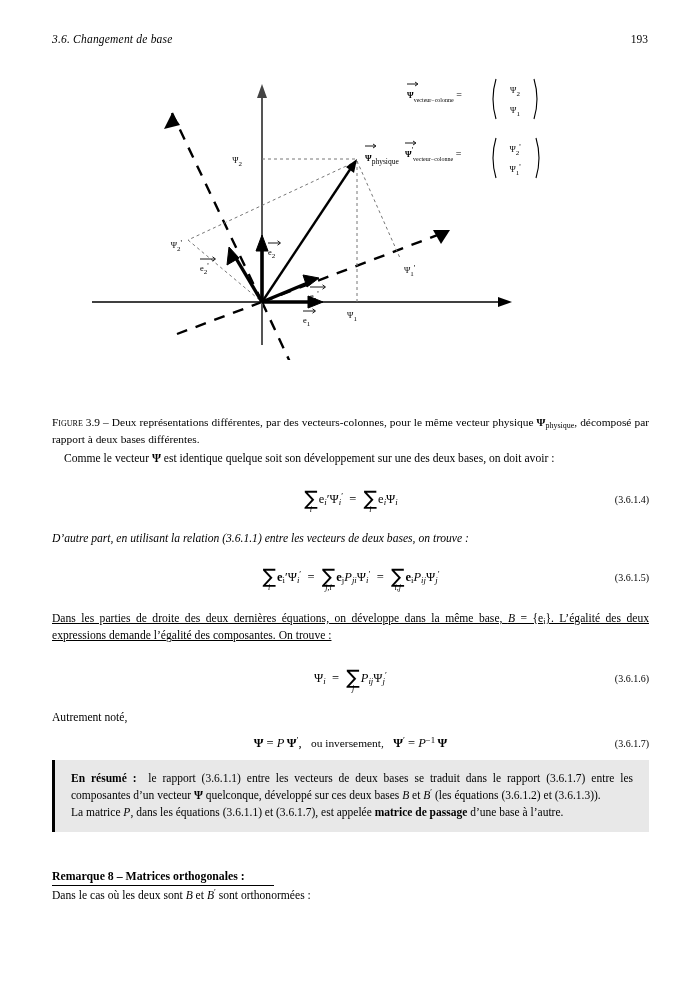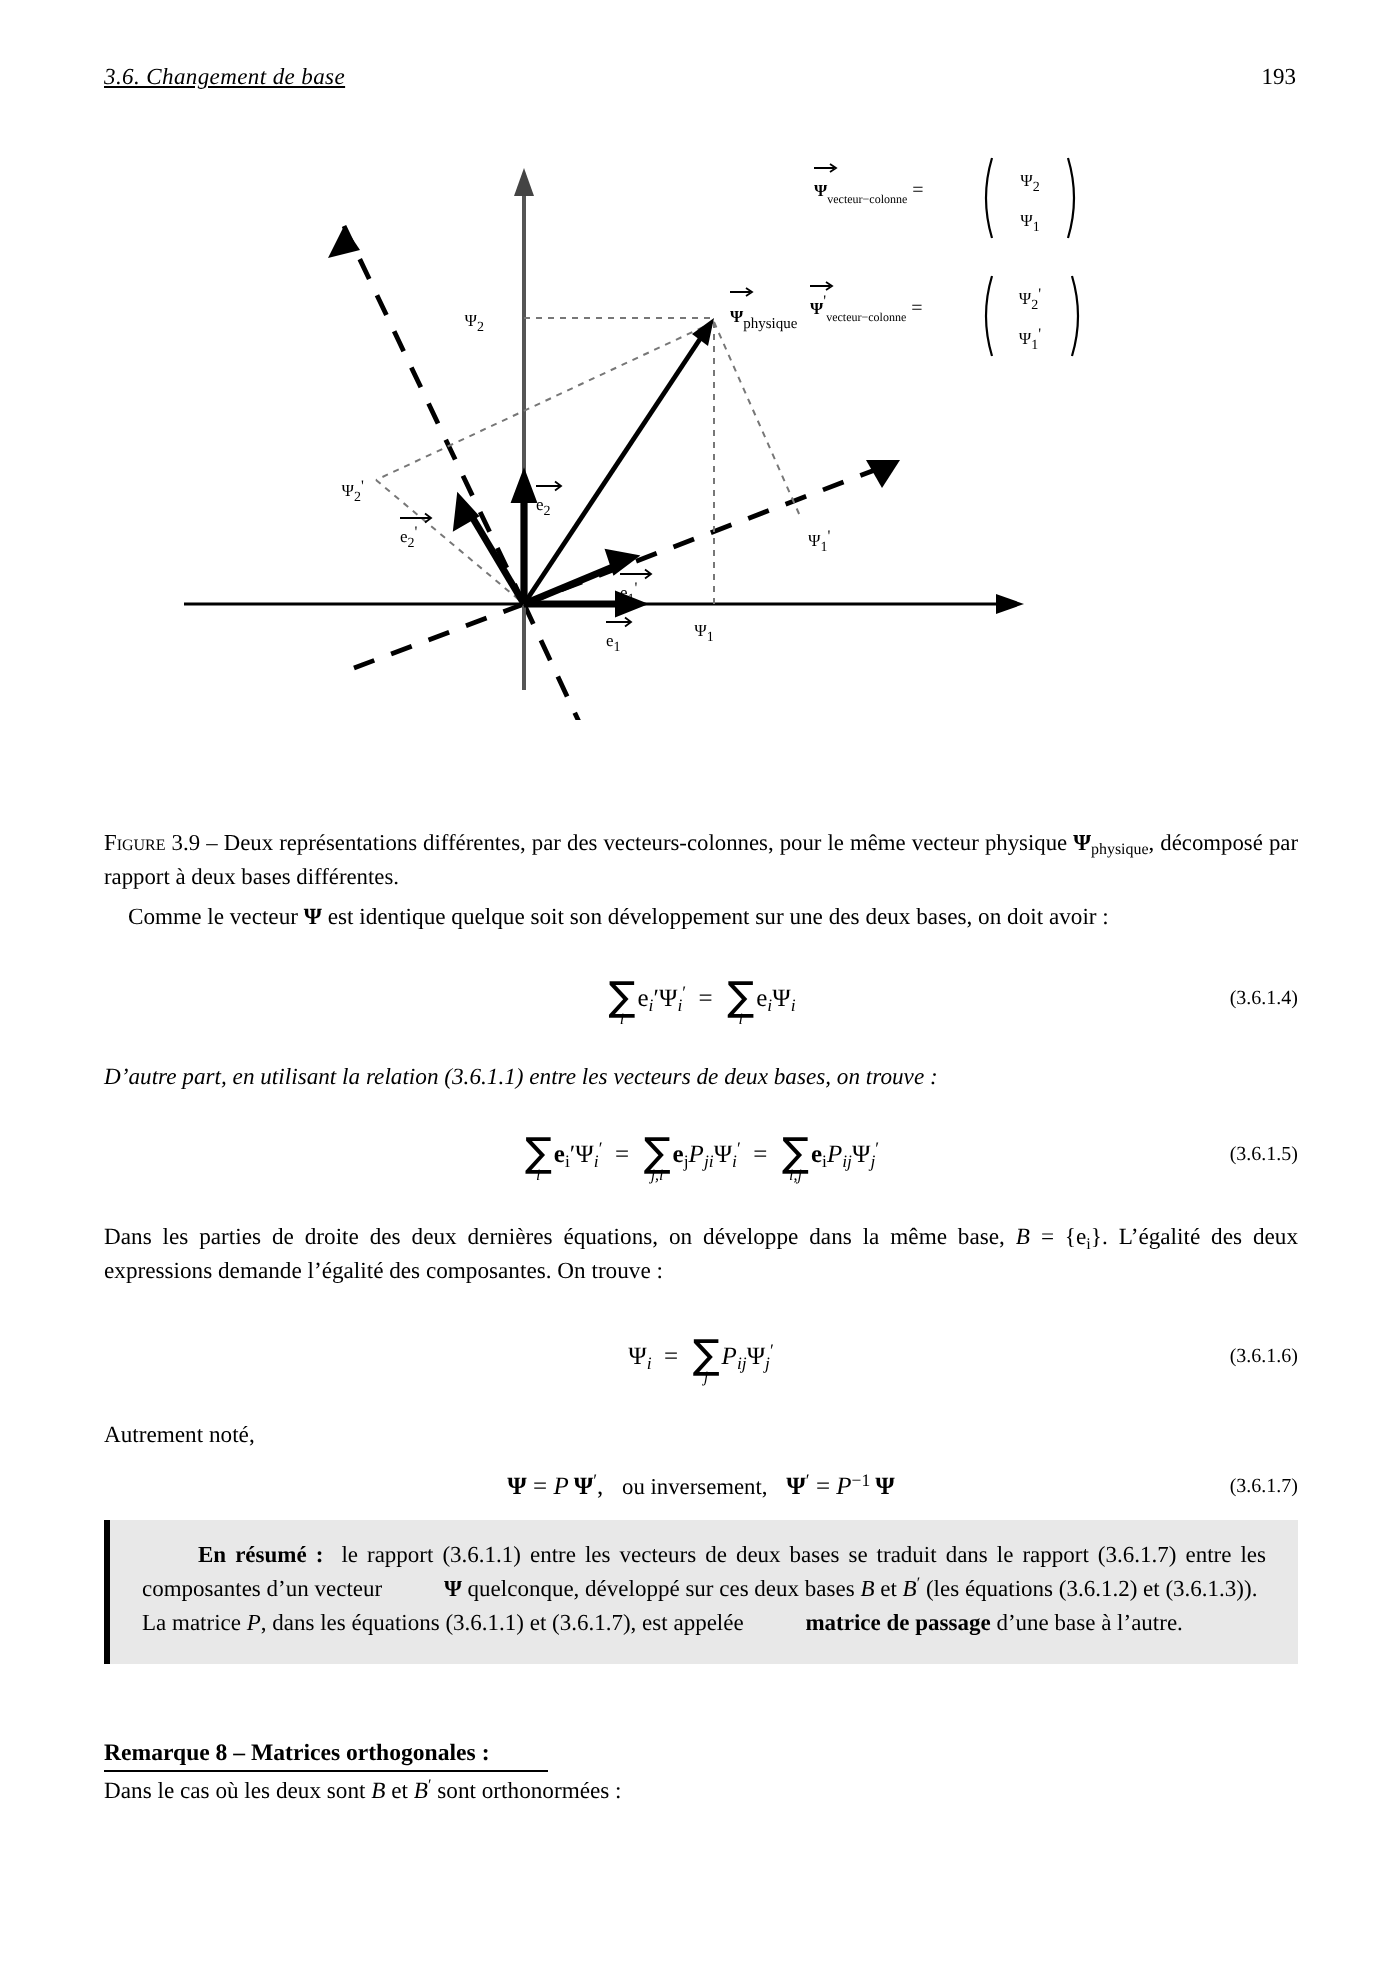--- a/index.html
+++ b/index.html
@@ -29,21 +29,20 @@
     top: 33px;
     width: 596px;
     display: flex;
     justify-content: space-between;
     align-items: baseline;
     font-size: 11.5px;
   }
   .runhead-title {
     font-style: italic;
     letter-spacing: .2px;
-    text-decoration: underline;
   }
   .runhead-page {
     font-size: 11.5px;
   }
 
   
   .figure-area {
     position: absolute;
     left: 52px;
     top: 75px;
@@ -136,21 +135,21 @@
     top: 760px;
     width: 597px;
     box-sizing: border-box;
     background: #e8e8e8;
     border-left: 3px solid #000000;
     padding: 10px 16px 11px 16px;
     font-size: 11.5px;
     line-height: 1.48;
     text-align: justify;
   }
-  .resume b { font-weight: bold; margin-left: 28px; }
+  .resume b { font-weight: bold; }
 
   
   .remark-title {
     position: absolute;
     left: 52px;
     top: 869px;
     font-size: 11.8px;
     font-weight: bold;
   }
   .remark-rule {
@@ -314,21 +313,21 @@
     <span class="eqbody">
       <span class="sum">∑<span class="lim">i</span></span><b class="mup">e</b><sub class="mup">i</sub><span class="prime">′</span><span class="mup">Ψ</span><sub class="mi">i</sub><sup class="prime">′</sup>
       &nbsp;=&nbsp;
       <span class="sum">∑<span class="lim">j,i</span></span><b class="mup">e</b><sub class="mup">j</sub><span class="mi">P</span><sub class="mi">ji</sub><span class="mup">Ψ</span><sub class="mi">i</sub><sup class="prime">′</sup>
       &nbsp;=&nbsp;
       <span class="sum">∑<span class="lim">i,j</span></span><b class="mup">e</b><sub class="mup">i</sub><span class="mi">P</span><sub class="mi">ij</sub><span class="mup">Ψ</span><sub class="mi">j</sub><sup class="prime">′</sup>
     </span>
     <span class="eqnum">(3.6.1.5)</span>
   </div>
 
-  <div class="para" style="top:610px;">
+  <div class="para" style="top:610px;text-decoration:underline;">
     <span>Dans les parties de droite des deux dernières équations, on développe dans la même base, </span><span class="mi">B</span><span> = {e</span><sub>i</sub><span>}. L’égalité des deux expressions demande l’égalité des composantes. On trouve :</span>
   </div>
 
   <div class="eqrow" style="top:665px; height:26px;">
     <span class="eqbody">
       <span class="mup">Ψ</span><sub class="mi">i</sub>
       &nbsp;=&nbsp;
       <span class="sum">∑<span class="lim">j</span></span><span class="mi">P</span><sub class="mi">ij</sub><span class="mup">Ψ</span><sub class="mi">j</sub><sup class="prime">′</sup>
     </span>
     <span class="eqnum">(3.6.1.6)</span>

